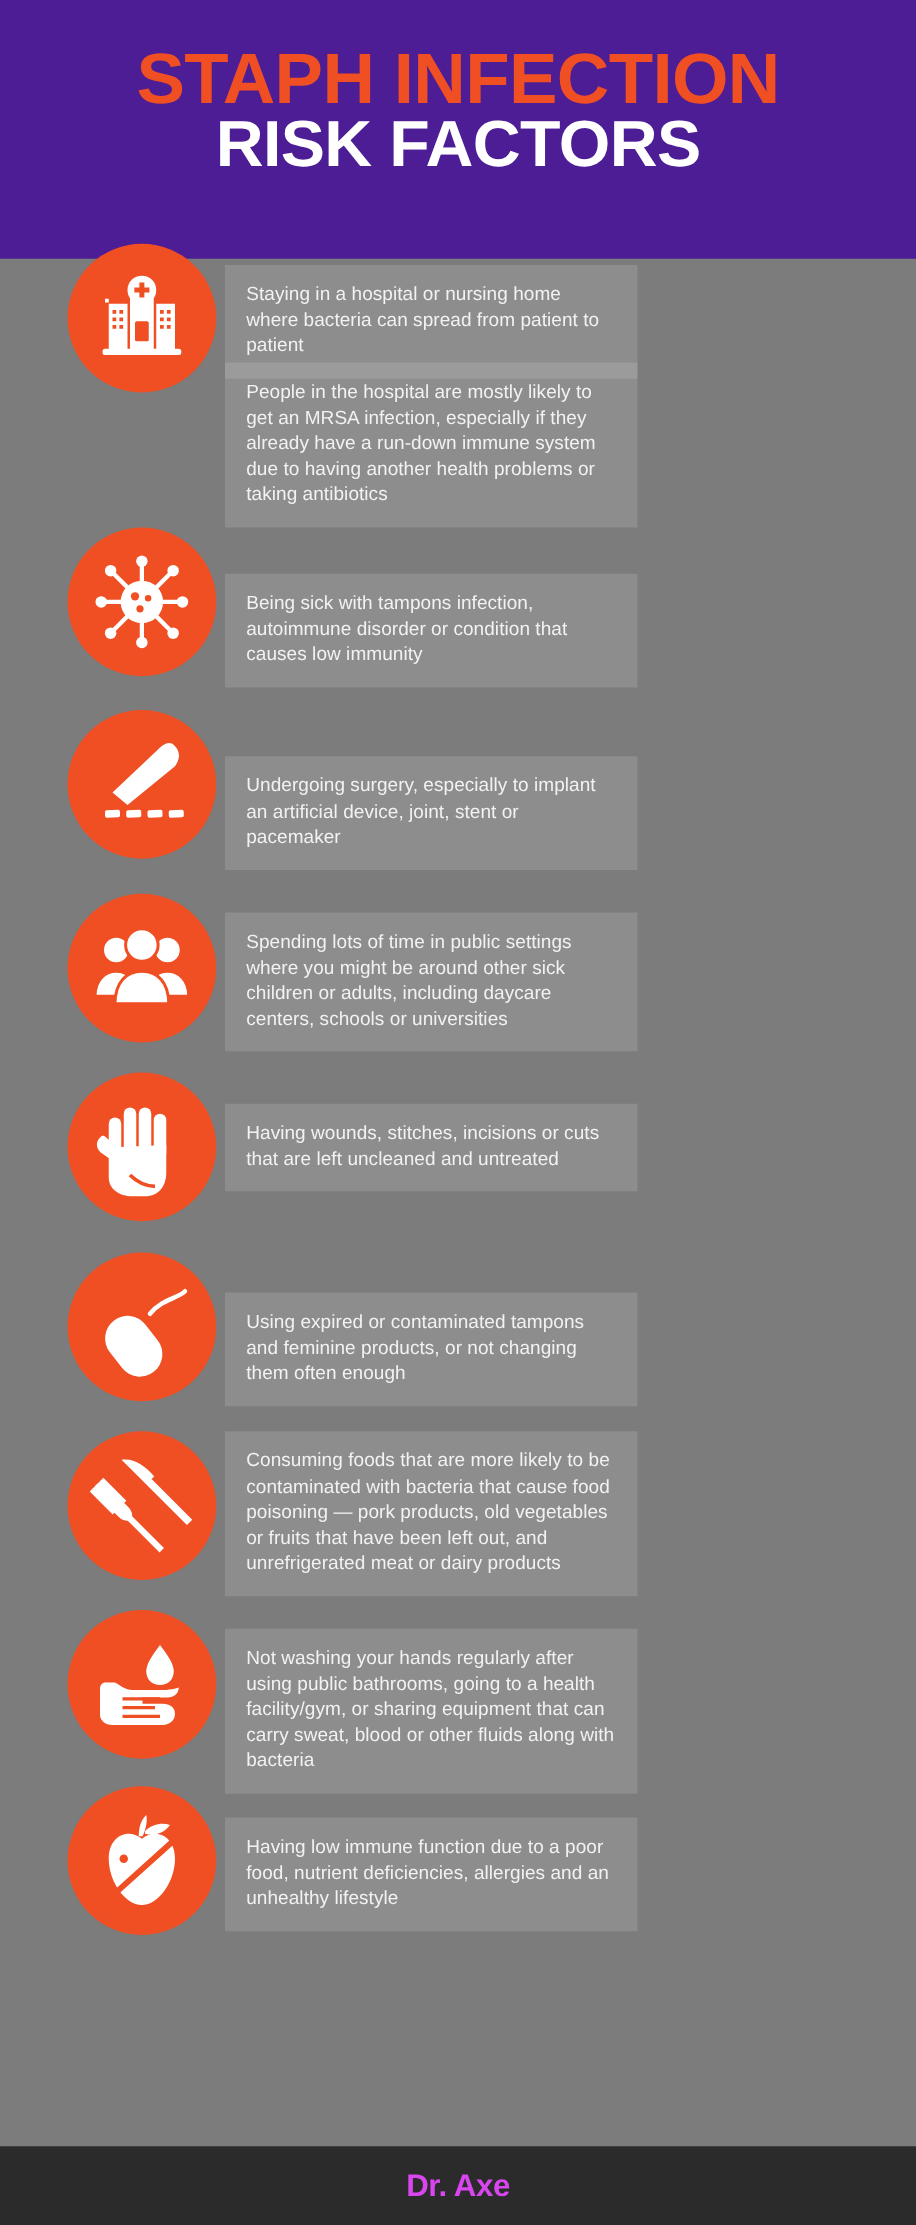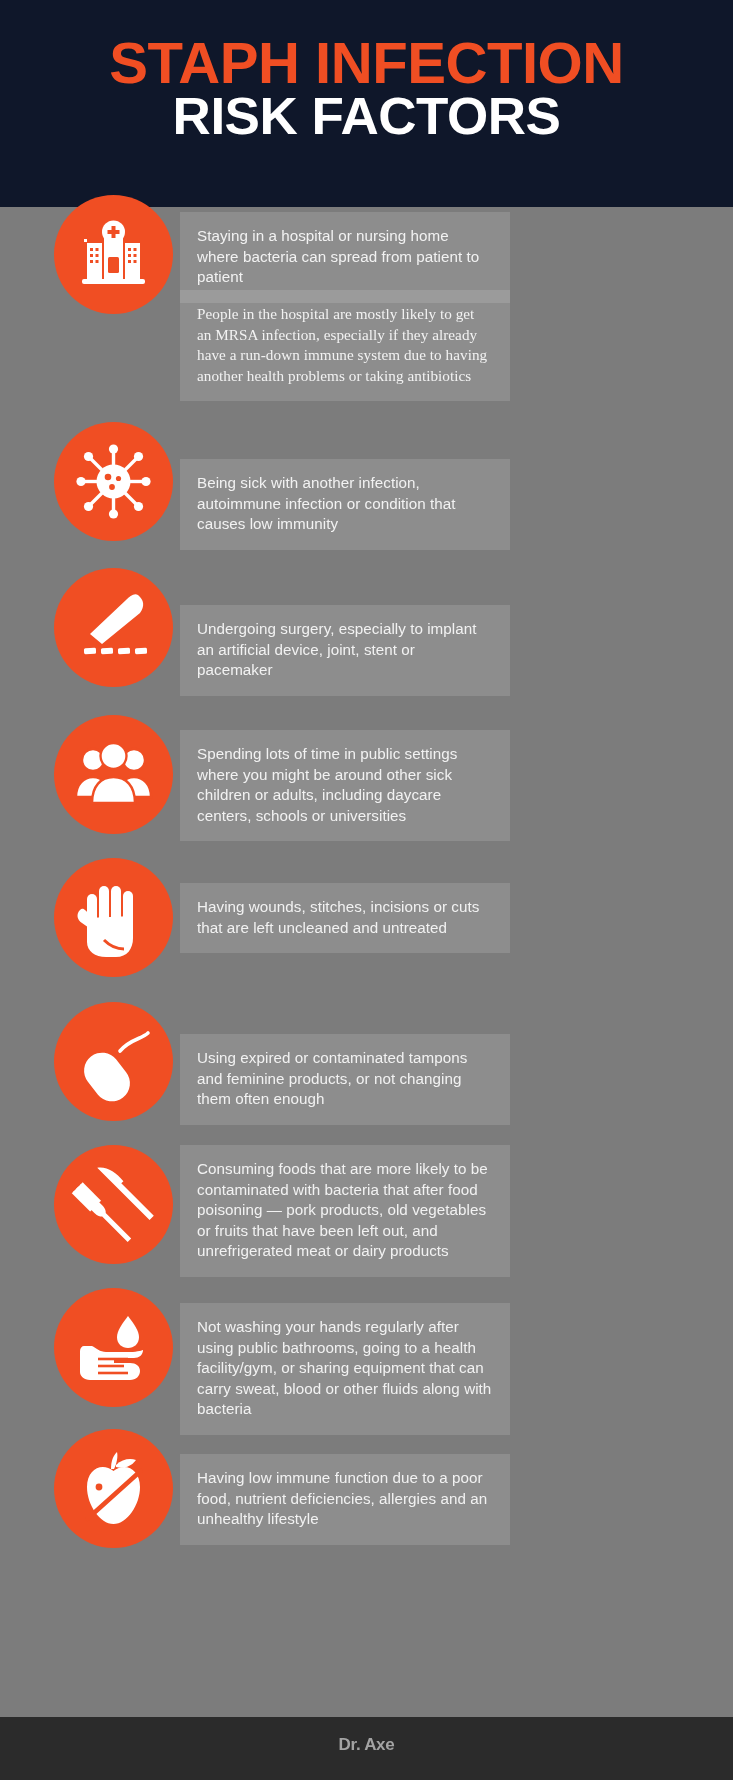--- a/index.html
+++ b/index.html
@@ -16,21 +16,21 @@
     height: 1780px;
     background: #7c7c7c;
   }
 
   
   .header {
     position: absolute;
     top: 0; left: 0;
     width: 733px;
     height: 207px;
-    background: #0f172a;
+    background: #4c1d95;
   }
   .title-wrap {
     position: absolute;
     left: 0; right: 0;
     top: 36px;
     text-align: center;
   }
   .title-line1, .title-line2 {
     font-family: "Liberation Sans", sans-serif;
     font-weight: bold;
@@ -54,22 +54,22 @@
     left: 0; bottom: 0;
     width: 733px;
     height: 63px;
     background: #2b2b2b;
   }
   .footer-brand {
     position: absolute;
     left: 0; right: 0;
     top: 18px;
     text-align: center;
-    color: #a3a3a3;
-    font-size: 17px;
+    color: #d946ef;
+    font-size: 25px;
     font-weight: bold;
     letter-spacing: -0.3px;
   }
 
   
   .row {
     position: absolute;
     left: 0;
     width: 733px;
   }
@@ -91,21 +91,21 @@
     padding: 14px 18px 15px 17px;
     width: 330px;
     z-index: 2;
   }
   .bubble p {
     color: #f2f2f2;
     font-size: 15.2px;
     line-height: 20.5px;
     letter-spacing: 0.05px;
   }
-  .bubble.sub { left: 180px; font-family: Liberation Serif, serif; }
+  .bubble.sub { left: 180px; }
 </style>
 </head>
 <body>
 
 <div class="page">
 
   <div class="header">
     <div class="title-wrap">
       <div class="title-line1">STAPH INFECTION</div>
       <div class="title-line2">RISK FACTORS</div>
@@ -180,21 +180,21 @@
           <circle cx="59.5" cy="59.5" r="17"></circle>
         </g>
         <g fill="#f04e23">
           <circle cx="54" cy="55" r="3.3"></circle>
           <circle cx="64.5" cy="56.5" r="2.6"></circle>
           <circle cx="58" cy="65" r="2.9"></circle>
         </g>
       </svg>
     </div>
     <div class="bubble" style="top:37px">
-      <p>Being sick with another infection, autoimmune infection or condition that causes low immunity</p>
+      <p>Being sick with tampons infection, autoimmune disorder or condition that causes low immunity</p>
     </div>
   </div>
 
   <div class="row" style="top:568px">
     <div class="badge">
       <svg width="119" height="119" viewBox="0 0 119 119">
         <g fill="#ffffff">
           <path d="M84 27 C90 32 91 38 86 45 L48 76 L36 66 L72 32 C76 28 80 25 84 27 Z"></path>
           <rect x="30" y="80" width="12" height="6" rx="1.5" transform="rotate(-2 36 83)"></rect>
           <rect x="47" y="80" width="12" height="6" rx="1.5" transform="rotate(-2 53 83)"></rect>
@@ -267,21 +267,21 @@
             <rect x="44" y="22" width="3.4" height="26"></rect>
             <rect x="50" y="22" width="3.4" height="26"></rect>
           </g>
           <g fill="#ffffff" transform="translate(22,0)">
             <path d="M52 22 C60 28 62 38 61 50 L58 50 L58 96 L52 96 L52 22 Z"></path>
           </g>
         </g>
       </svg>
     </div>
     <div class="bubble" style="top:0px">
-      <p>Consuming foods that are more likely to be contaminated with bacteria that after food poisoning — pork products, old vegetables or fruits that have been left out, and unrefrigerated meat or dairy products</p>
+      <p>Consuming foods that are more likely to be contaminated with bacteria that cause food poisoning — pork products, old vegetables or fruits that have been left out, and unrefrigerated meat or dairy products</p>
     </div>
   </div>
 
   <div class="row" style="top:1288px">
     <div class="badge">
       <svg width="119" height="119" viewBox="0 0 119 119">
         <g fill="#ffffff">
           <path d="M74 28 C80 36 85 43 85 49 C85 56 80 60 74 60 C68 60 63 56 63 49 C63 43 68 36 74 28 Z"></path>
           <path d="M30 58 C28 58 26 60 26 63 L26 84 C26 88 30 92 36 92 L76 92 C82 92 86 88 86 83 C86 78 82 75 76 75 L60 75 L60 70 L80 70 C85 70 89 67 89 62 L89 62 C89 62 84 64 76 64 L52 64 C46 64 42 60 38 58 Z"></path>
         </g>

